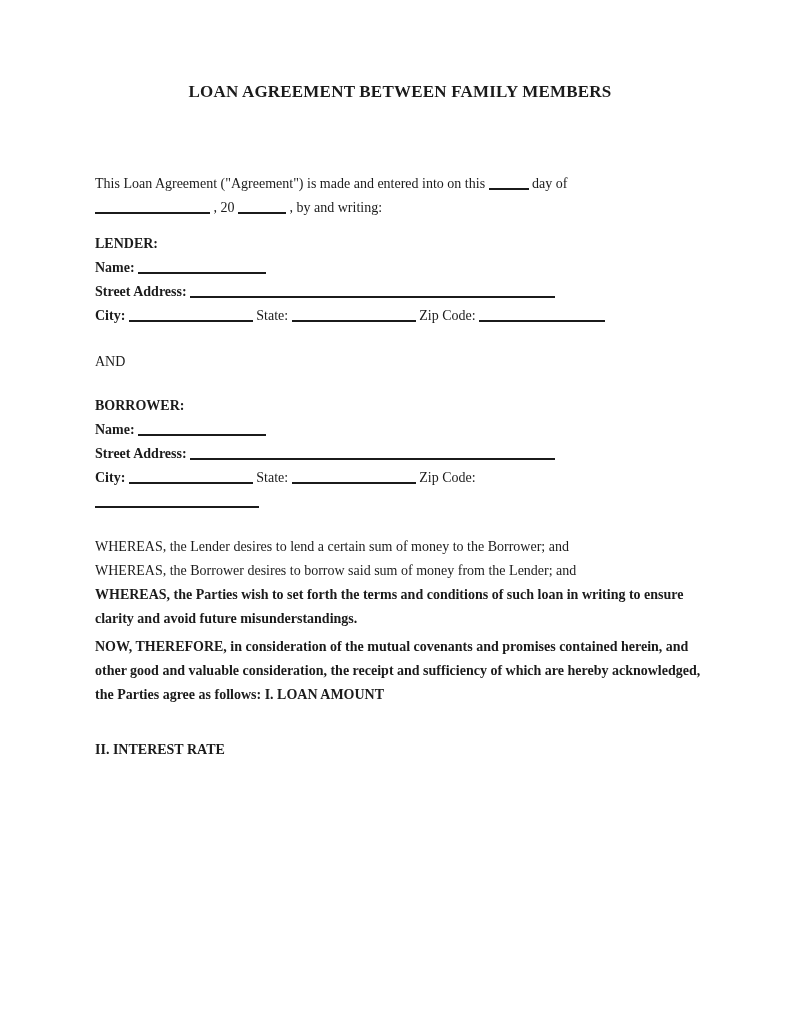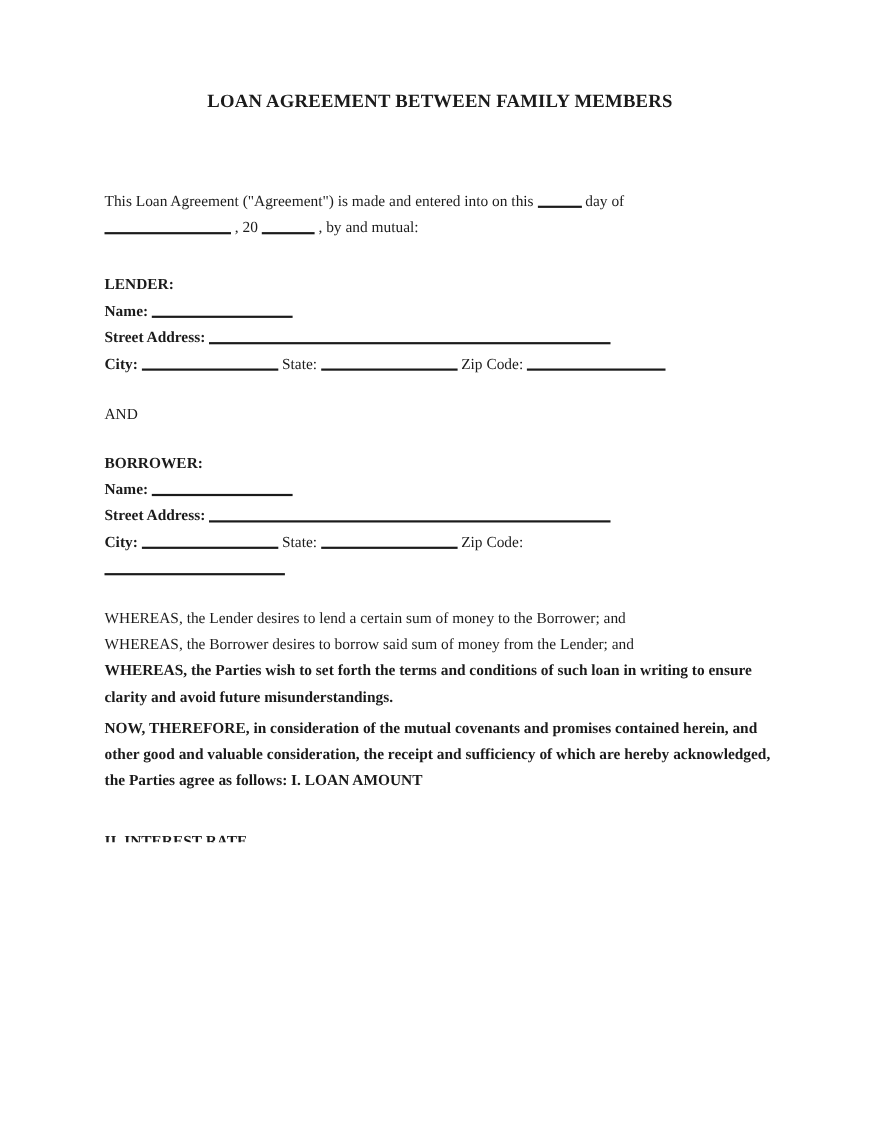--- a/index.html
+++ b/index.html
@@ -22,21 +22,21 @@
     font-size: 17px;
     font-weight: bold;
     text-align: center;
     line-height: 24px;
     letter-spacing: 0.2px;
   }
   p { margin: 0; }
   .b { font-weight: bold; }
   .intro { margin-top: 68px; }
   .heading { font-weight: bold; }
-  .lender-heading   { margin-top: 28px; }
+  .lender-heading   { margin-top: 12px; }
   .and-row          { margin-top: 22px; }
   .borrower-heading { margin-top: 20px; }
   .parties-note     { margin-top: 18px; }
   .recitals-heading { margin-top: 26px; }
   .whereas-block    { margin-top: 21px; }
   .now-para         { margin-top: 4px; font-weight: bold; }
   .loan-para        { margin-top: 0; }
   .interest-heading { margin-top: 31px; }
   .blank {
     display: inline-block;
@@ -63,21 +63,21 @@
   <h1 class="title">LOAN AGREEMENT BETWEEN FAMILY MEMBERS</h1>
 
   <p class="intro">
     <span>This Loan Agreement ("Agreement") is made and entered into on this</span>
     <span class="blank w40"></span>
     <span>day of</span>
     <br>
     <span class="blank w115"></span>
     <span>, 20</span>
     <span class="blank w48"></span>
-    <span>, by and mutual:</span>
+    <span>, by and writing:</span>
   </p>
 
   <section>
     <p class="heading lender-heading">LENDER:</p>
     <p class="row">
       <span class="b">Name:</span>
       <span class="blank w128"></span>
     </p>
     <p class="row">
       <span class="b">Street Address:</span>

